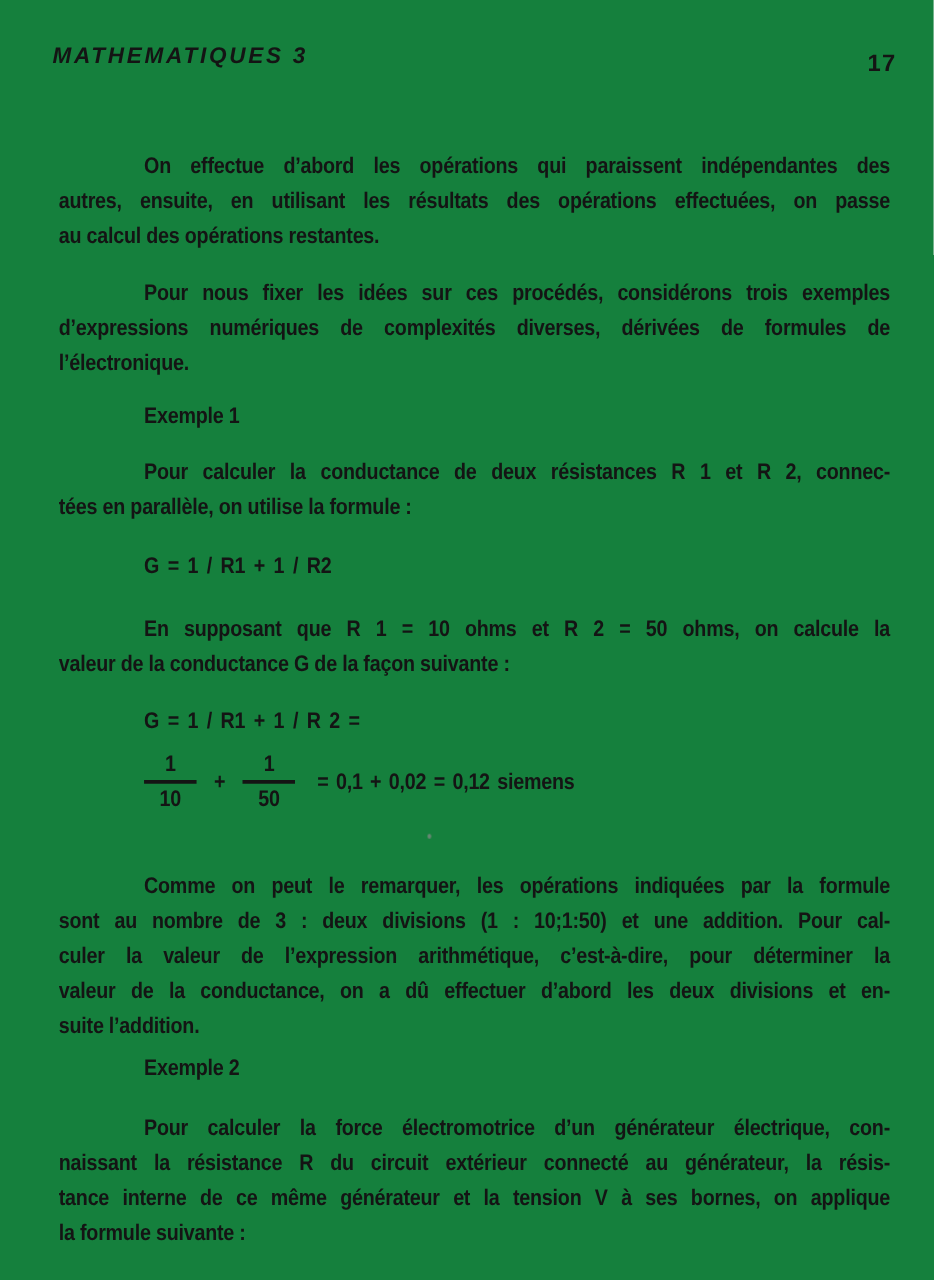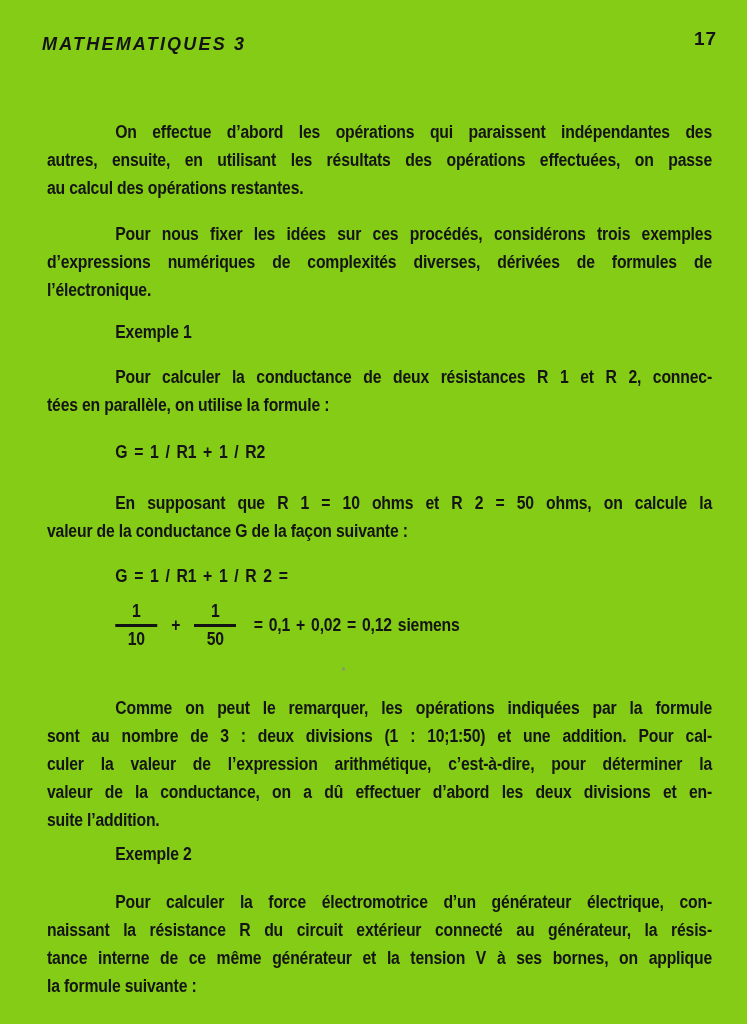--- a/index.html
+++ b/index.html
@@ -4,33 +4,33 @@
 <style>
   html, body {
     margin: 0; padding: 0;
     width: 747px; height: 1024px;
     background: #ffffff;
     overflow: hidden;
   }
   .page {
     position: relative;
     width: 747px; height: 1024px;
-    background: #84cc16;
+    background: #15803d;
     color: #141414;
     font-family: "Liberation Sans", sans-serif;
   }
   
   .runhead {
     position: absolute; left: 42px; top: 34px;
     font-weight: bold; font-style: italic;
     font-size: 18px; letter-spacing: 2.2px;
     white-space: nowrap;
   }
   .pagenum {
-    position: absolute; left: 694px; top: 28px;
+    position: absolute; left: 694px; top: 41px;
     font-weight: bold; font-size: 19px; letter-spacing: 1px;
   }
   
   .content {
     position: absolute; left: 47px; top: 0;
     width: 760px; height: 1024px;
     transform: scaleX(0.875);
     transform-origin: 0 0;
     font-weight: bold;
     font-size: 18px;

